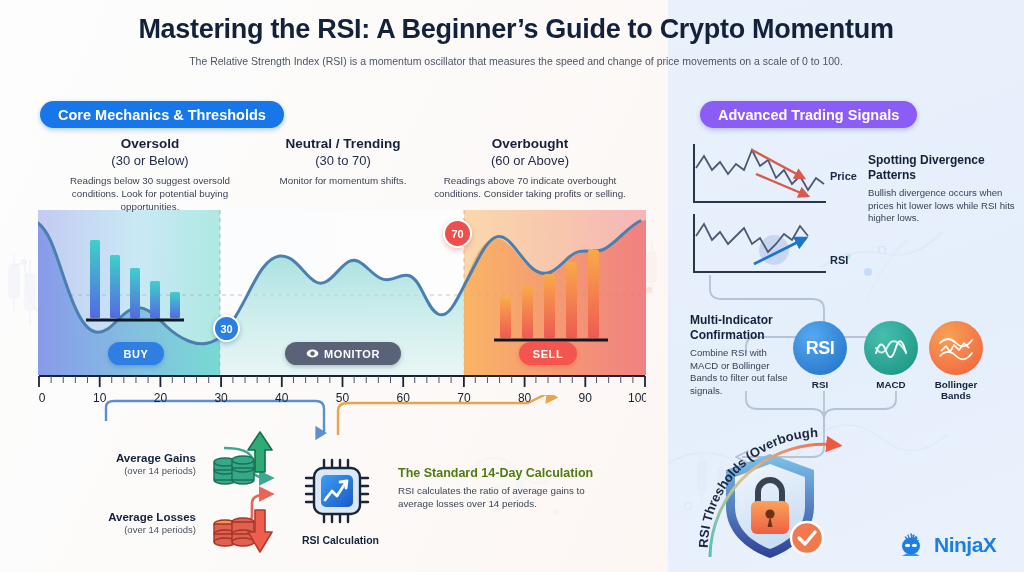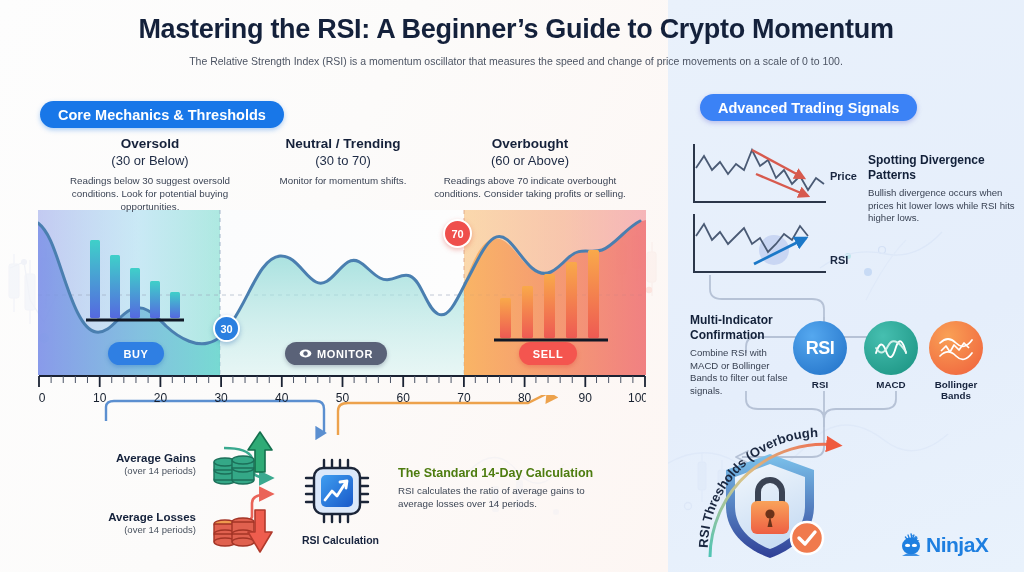--- a/index.html
+++ b/index.html
@@ -31,21 +31,21 @@
   .subtitle { font-size: 10.5px; color: #4c5463; line-height: 15px; margin-top: 9px; }
 
   
   .sec-pill {
     position: absolute; display: inline-flex; align-items: center;
     height: 27px; padding: 0 18px; border-radius: 14px;
     color: #fff; font-size: 14.5px; font-weight: bold; z-index: 20;
   }
   .sec-left  { left: 40px;  top: 101px; background: #1877e8;
                box-shadow: 0 2px 5px rgba(24,119,232,.35); }
-  .sec-right { left: 700px; top: 94px; background: #3b82f6;
+  .sec-right { left: 700px; top: 101px; background: #8b5cf6;
                box-shadow: 0 2px 5px rgba(91,95,209,.35); }
 
   
   .zone { position: absolute; text-align: center; z-index: 16; }
   .zone h3 { font-size: 13.5px; color: #15213a; font-weight: bold; line-height: 16px; }
   .zone .range { font-size: 13px; color: #1d2a44; line-height: 17px; }
   .zone p { font-size: 9.8px; color: #3b4455; line-height: 13px; margin-top: 5px; }
   .z1 { left: 55px;  top: 136px; width: 190px; }
   .z2 { left: 248px; top: 136px; width: 190px; }
   .z3 { left: 432px; top: 136px; width: 196px; }
@@ -65,21 +65,21 @@
          box-shadow: 0 2px 5px rgba(30,90,170,.35); }
   .m70 { left: 443px; top: 219px; width: 29px; height: 29px; background: #ef4f4c;
          box-shadow: 0 2px 5px rgba(220,70,60,.35); }
 
   
   .act { position: absolute; display: flex; align-items: center; justify-content: center;
          gap: 5px; height: 23px; border-radius: 12px; color: #fff;
          font-size: 11px; font-weight: bold; letter-spacing: .6px; z-index: 18; }
   .act-buy     { left: 108px; top: 342px; width: 56px; background: #2f7fe3;
                  box-shadow: 0 2px 4px rgba(30,100,190,.35); }
-  .act-monitor { left: 285px; top: 342px; width: 102px; background: #5a6278;
+  .act-monitor { left: 285px; top: 342px; width: 116px; background: #5a6278;
                  box-shadow: 0 2px 4px rgba(60,70,95,.3); }
   .act-sell    { left: 519px; top: 342px; width: 58px; background: #f4554f;
                  box-shadow: 0 2px 4px rgba(220,70,60,.35); }
 
   
   .calc-label { position: absolute; text-align: right; z-index: 16; }
   .calc-label .t { font-size: 11.5px; font-weight: bold; color: #14213b; }
   .calc-label .s { font-size: 9.5px; color: #49525f; margin-top: 1px; }
   .cl-gains  { left: 84px; top: 452px; width: 112px; }
   .cl-losses { left: 84px; top: 511px; width: 112px; }
@@ -117,21 +117,21 @@
   .c-rsi  { background: radial-gradient(circle at 35% 28%, #55a8ef, #1f6fc6); }
   .c-macd { background: radial-gradient(circle at 35% 28%, #46bfb0, #18907f); }
   .c-boll { background: radial-gradient(circle at 35% 28%, #f9a055, #ef5f3c); }
   .rsi-text { color:#fff; font-size:18px; font-weight:bold; letter-spacing:-0.5px; }
 
   .connector { position: absolute; left: 690px; top: 275px; width: 330px; height: 200px; z-index: 12; }
   .shield-wrap { position: absolute; left: 718px; top: 448px; width: 110px; height: 115px; z-index: 15; }
   .arc-label { position: absolute; left: 690px; top: 415px; width: 180px; height: 150px; z-index: 16; }
 
   .logo { position: absolute; left: 900px; top: 533px; display: flex;
-          align-items: center; gap: 4px; z-index: 20; }
+          align-items: center; gap: 12px; z-index: 20; }
   .logo .txt { font-size: 21px; font-weight: bold; color: #1e7fe0; letter-spacing: -0.5px; }
 </style>
 </head>
 <body>
 
 <div id="root">
 
   <div class="panel-left">
     <svg class="panel-wm" width="668" height="572">
       <g opacity="0.30" stroke="#b9c4e4" fill="#c7d2ef">

